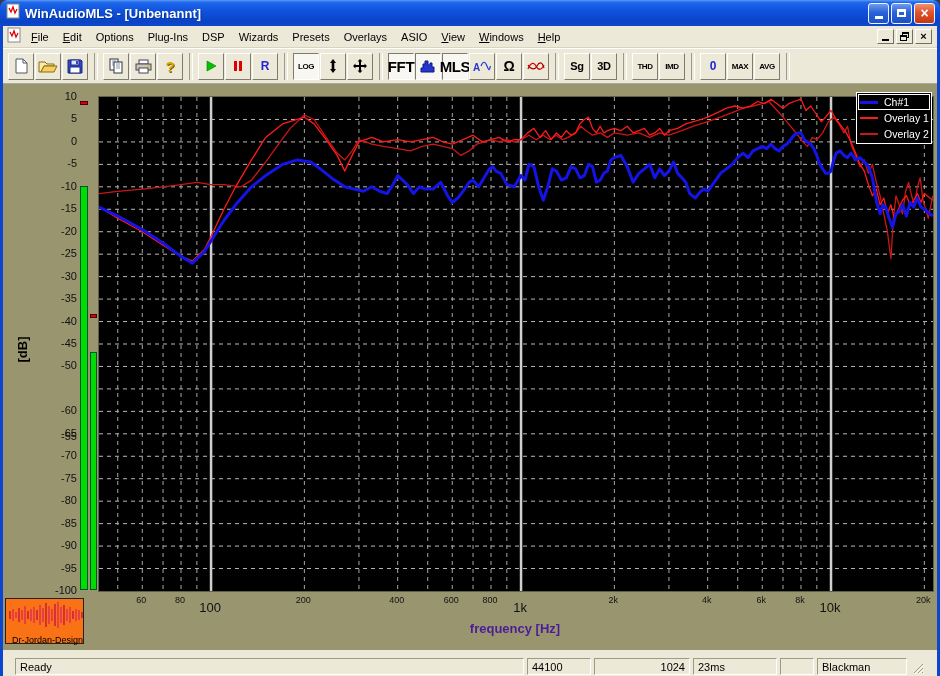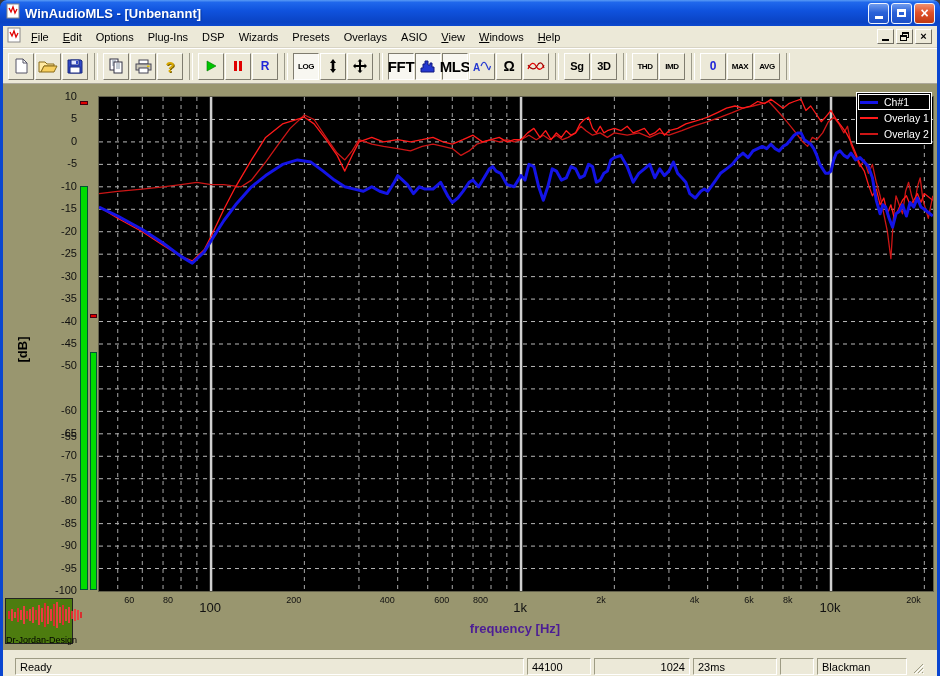--- a/index.html
+++ b/index.html
@@ -39,29 +39,29 @@
   .lbl.blue{color:#2026d8;font-size:12px;}
   .lbl.omega{font-size:14px;}
   .qmark{color:#d8a800;font-size:15px;font-weight:bold;text-shadow:1px 1px 0 #806400;}
   
   .workspace{position:absolute;top:84px;left:3px;right:3px;height:566px;background:#99966f;}
   .plot{position:absolute;left:95px;top:12px;width:834px;height:494px;background:#000;border:1px solid #62604c;box-sizing:content-box;}
   .ylab{position:absolute;left:38px;width:36px;text-align:right;font-size:11px;color:#111;line-height:14px;}
   .ylabel-rot{position:absolute;left:2px;top:258px;font-size:13px;font-weight:bold;color:#000;transform:rotate(-90deg);transform-origin:center;width:34px;text-align:center;}
   .meter{position:absolute;background:#00dc00;border:1px solid #053;box-sizing:border-box;}
   .peak{position:absolute;background:#e00000;border:1px solid #401;box-sizing:border-box;}
-  .xminor{position:absolute;top:511px;width:34px;font-size:9px;color:#111;}
+  .xminor{position:absolute;top:511px;width:34px;text-align:center;font-size:9px;color:#111;}
   .xmajor{position:absolute;top:516px;width:44px;text-align:center;font-size:13px;color:#111;}
   .xlabel{position:absolute;left:95px;top:537px;width:834px;text-align:center;font-size:13px;font-weight:bold;color:#4c1d95;}
   .legend{position:absolute;left:853px;top:8px;width:76px;background:#000;border:1px solid #fff;padding:1px;box-sizing:border-box;}
   .legend-row{display:flex;align-items:center;gap:6px;height:16px;padding:0 1px;border:1px solid #000;box-sizing:border-box;}
   .legend-row.selected{border-color:#fff;}
   .legend-swatch{width:18px;flex:none;}
   .legend-label{color:#fff;font-size:10.5px;white-space:nowrap;}
-  .logo{position:absolute;left:2px;top:514px;width:68px;height:46px;background:#4d7c0f;border:1px solid #222;box-sizing:border-box;text-align:right;}
+  .logo{position:absolute;left:2px;top:514px;width:79px;height:46px;background:#f97316;border:1px solid #222;box-sizing:border-box;text-align:right;}
   .logo-text{font-size:9px;color:#000;line-height:10px;white-space:nowrap;}
   
   .statusbar{position:absolute;top:650px;left:3px;right:3px;height:33px;background:#ece9d8;display:flex;align-items:center;padding:0 12px;box-sizing:border-box;font-size:11px;color:#000;}
   .spanel{border:1px solid;border-color:#9d9b84 #fff #fff #9d9b84;height:17px;line-height:15px;box-sizing:border-box;padding:1px 4px;margin-right:3px;overflow:hidden;}
   .status-ready{flex:1;}
   .grip{width:15px;height:17px;flex:none;}
 </style>
 </head>
 <body>
 

